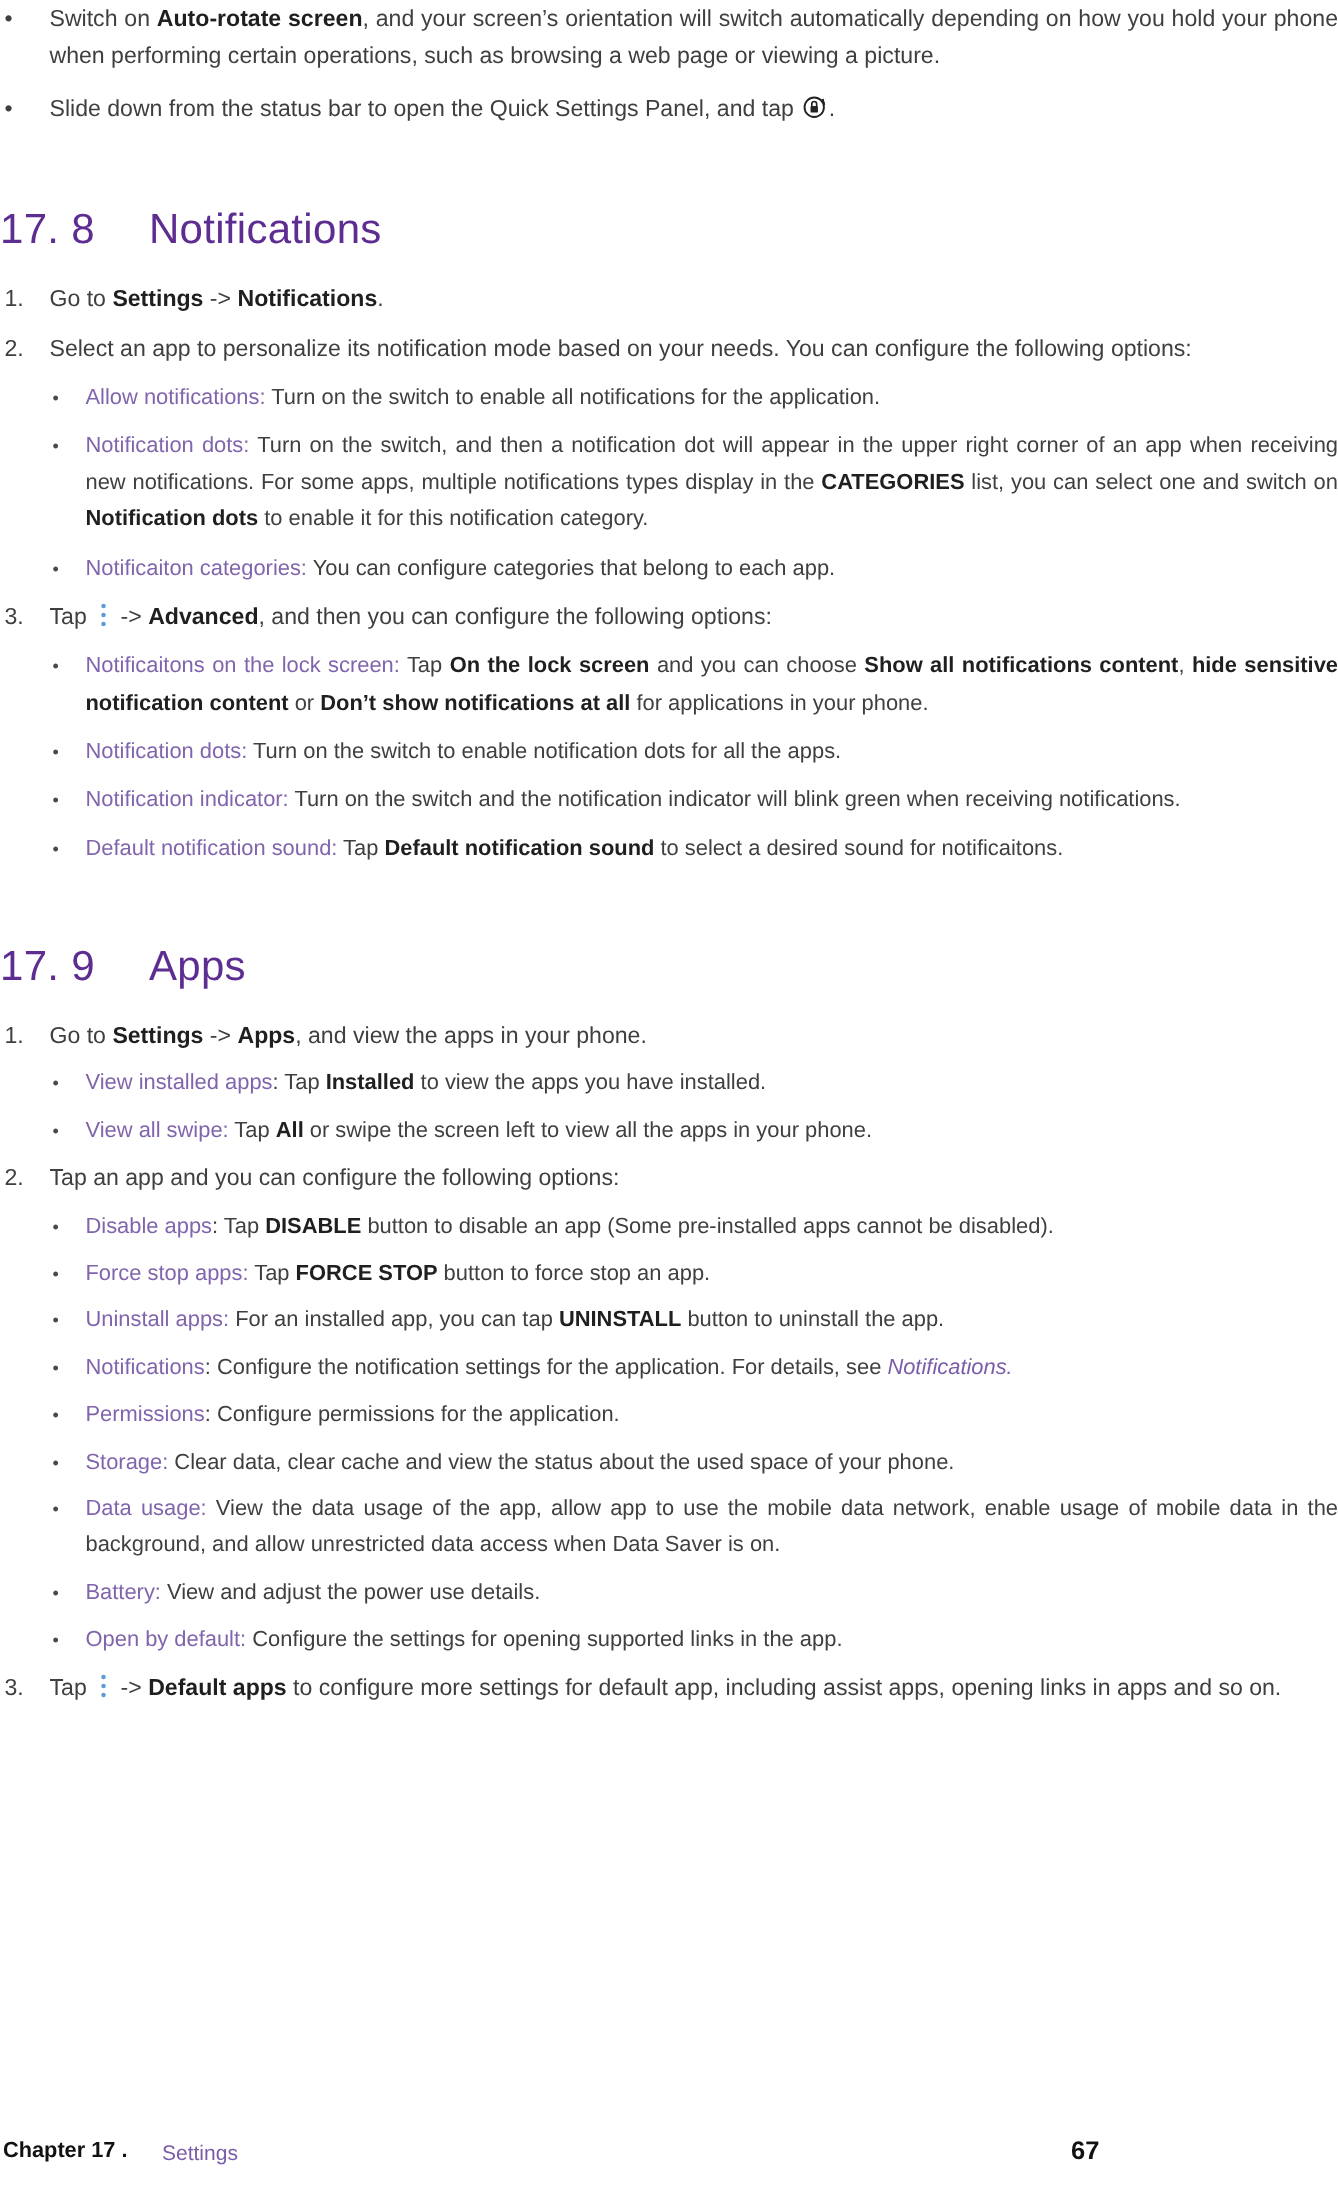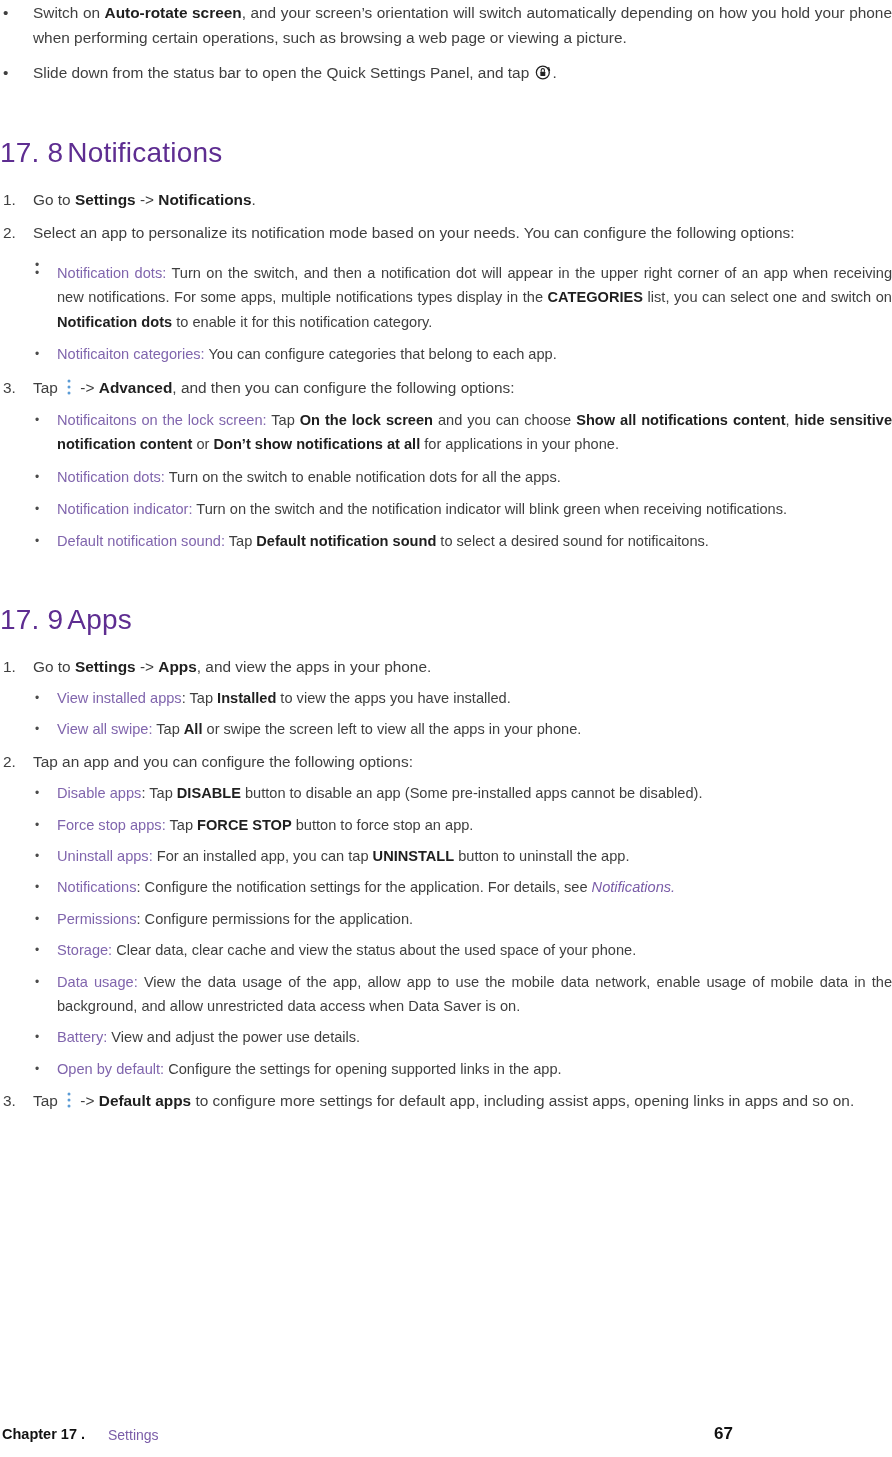--- a/index.html
+++ b/index.html
@@ -96,21 +96,21 @@
 
   
   h2.heading {
     margin: 0;
     font-weight: normal;
     font-size: 28px;
     line-height: 34px;
     color: #5e2d91;
     letter-spacing: 0.2px;
   }
-  h2.heading .num { margin-right: 4px; }
+  h2.heading .num { margin-right: 36px; }
 
   
   .icon-rotlock {
     display: inline-block;
     vertical-align: -3px;
     width: 17px;
     height: 17px;
     margin: 0 1px;
   }
   .icon-kebab {
@@ -169,21 +169,21 @@
               <path d="M16.1 5.0 a4 4 0 0 1 1.0 3.2" fill="none" stroke="#222" stroke-width="1.4"></path>
               <path d="M14.4 4.0 l2.6 -0.6 l-0.5 2.6 z" fill="#222"></path>
             </svg></span><span>.</span></span></div>
       <div style="height: 46px;"></div>
       <h2 class="heading"><span class="num">17. 8</span><span>Notifications</span></h2>
       <div style="height: 17px;"></div>
       <div class="blk n1"><span class="mk">1.</span><span><span>Go to </span><span class="bold">Settings</span><span> -&gt; </span><span class="bold">Notifications</span><span>.</span></span></div>
       <div style="height: 4px;"></div>
       <div class="blk n1"><span class="mk">2.</span><span><span>Select an app to personalize its notification mode based on your needs. You can configure the following options:</span></span></div>
       <div style="height: 4px;"></div>
-      <div class="blk b2"><span class="mk">•</span></div>
+      <div class="blk b2"><span class="mk">•</span><span><span class="lbl">Allow notifications:</span><span> Turn on the switch to enable all notifications for the application.</span></span></div>
       <div style="height: 4px;"></div>
       <div class="blk b2"><span class="mk">•</span><span><span class="lbl">Notification dots:</span><span> Turn on the switch, and then a notification dot will appear in the upper right corner of an app when receiving new notifications. For some apps, multiple notifications types display in the </span><span class="bold">CATEGORIES</span><span> list, you can select one and switch on </span><span class="bold">Notification dots</span><span> to enable it for this notification category.</span></span></div>
       <div style="height: 4px;"></div>
       <div class="blk b2"><span class="mk">•</span><span><span class="lbl">Notificaiton categories:</span><span> You can configure categories that belong to each app.</span></span></div>
       <div style="height: 4px;"></div>
       <div class="blk n1"><span class="mk">3.</span><span><span>Tap </span><span class="icon-kebab"><svg viewBox="0 0 8 18" width="8" height="18">
               <circle cx="4" cy="3" r="1.5" fill="#5b9bd5"></circle>
               <circle cx="4" cy="9" r="1.5" fill="#5b9bd5"></circle>
               <circle cx="4" cy="15" r="1.5" fill="#5b9bd5"></circle>
             </svg></span><span> -&gt; </span><span class="bold">Advanced</span><span>, and then you can configure the following options:</span></span></div>

